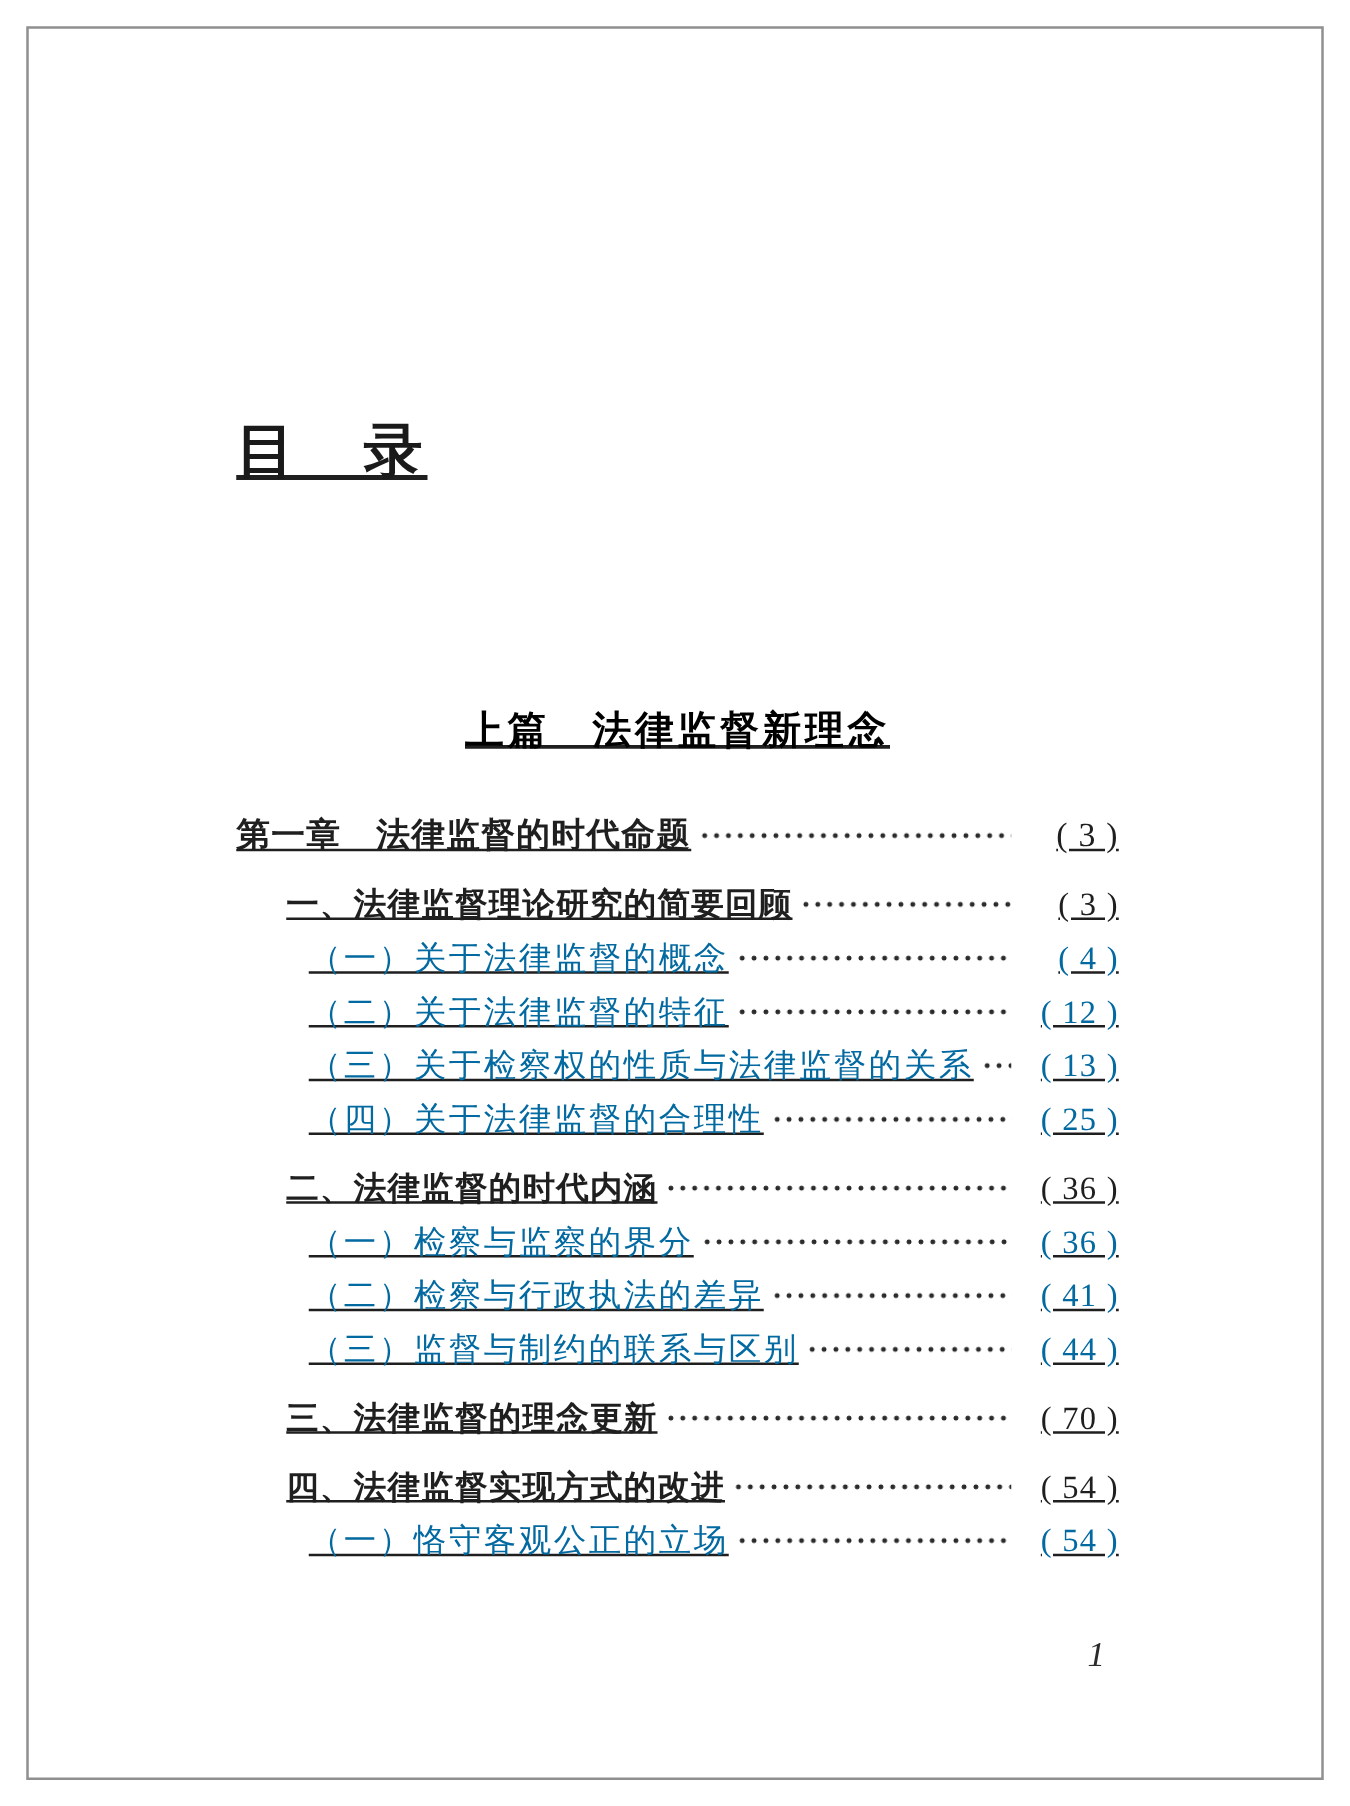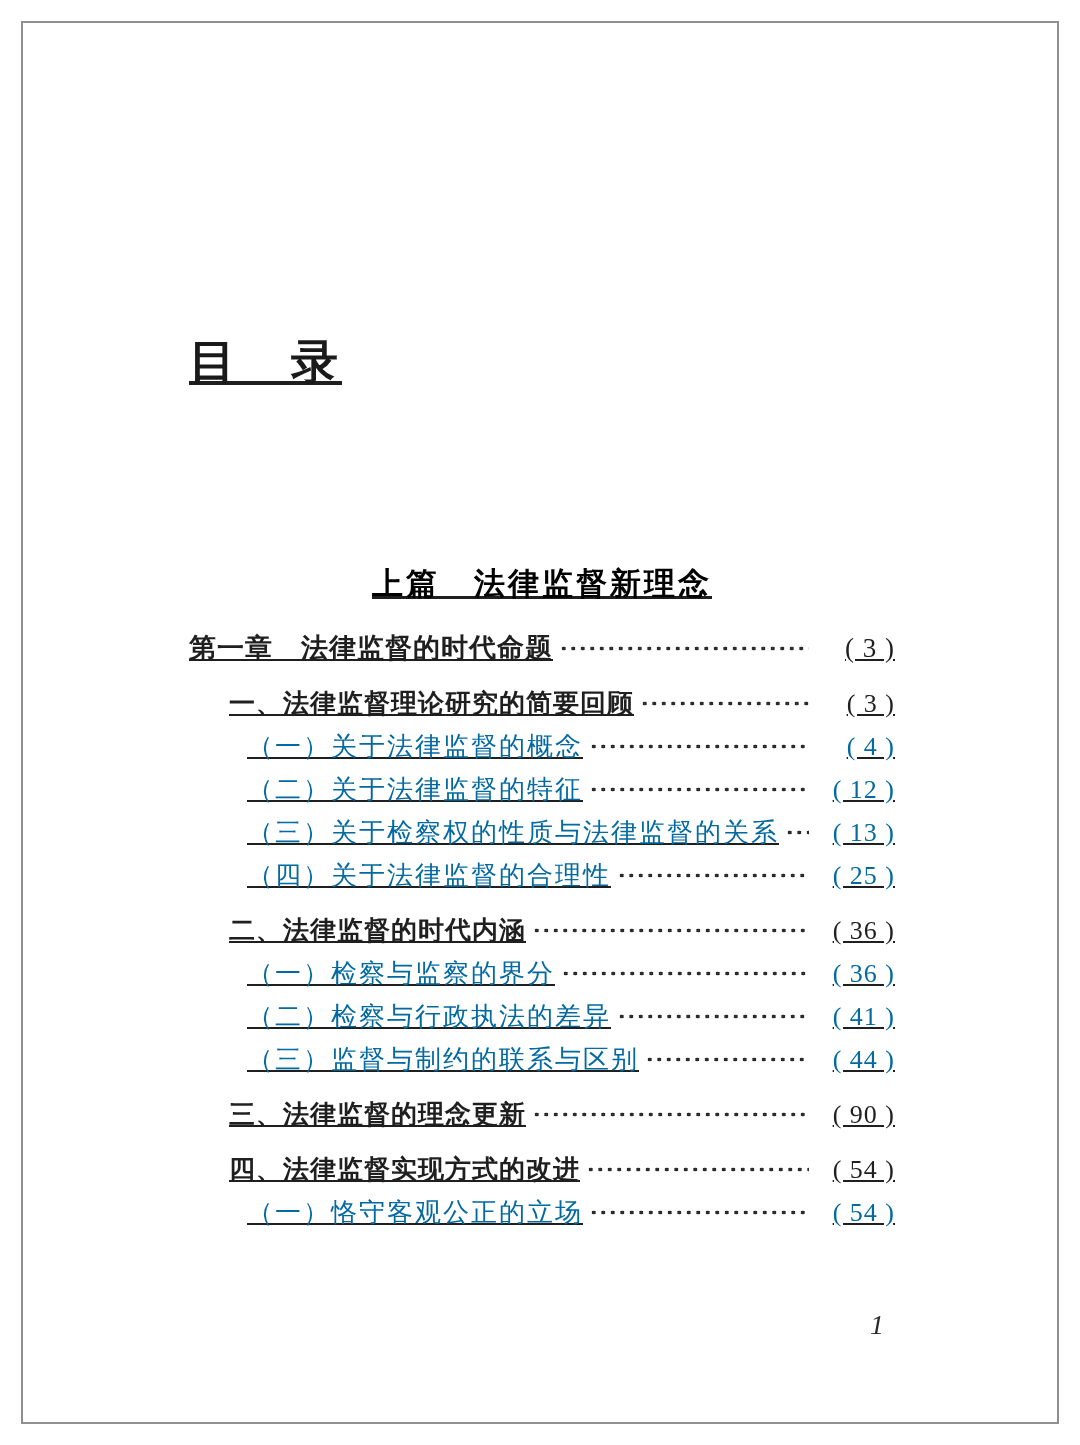--- a/index.html
+++ b/index.html
@@ -40,21 +40,21 @@
   .part-heading {
     margin: 178px 0 0 0;
     text-align: center;
     font-size: 31px;
     line-height: 36px;
     font-weight: bold;
     letter-spacing: 3px;
     color: #000000;
   }
   .toc {
-    margin-top: 25px;
+    margin-top: 45px;
   }
   .toc-row {
     display: flex;
     align-items: baseline;
     font-size: 26px;
     line-height: 43px;
     white-space: nowrap;
   }
   .toc-row .label {
     flex: 0 0 auto;
@@ -184,21 +184,21 @@
         <div class="toc-row subsection">
           <span class="label">（三）监督与制约的联系与区别</span>
           <span class="dots"></span>
           <span class="pagenum">( 44 )</span>
         </div>
 
 
         <div class="toc-row section">
           <span class="label">三、法律监督的理念更新</span>
           <span class="dots"></span>
-          <span class="pagenum">( 90 )</span>
+          <span class="pagenum">( 70 )</span>
         </div>
 
         <div class="toc-row section">
           <span class="label">四、法律监督实现方式的改进</span>
           <span class="dots"></span>
           <span class="pagenum">( 54 )</span>
         </div>
 
         <div class="toc-row subsection">
           <span class="label">（一）恪守客观公正的立场</span>

